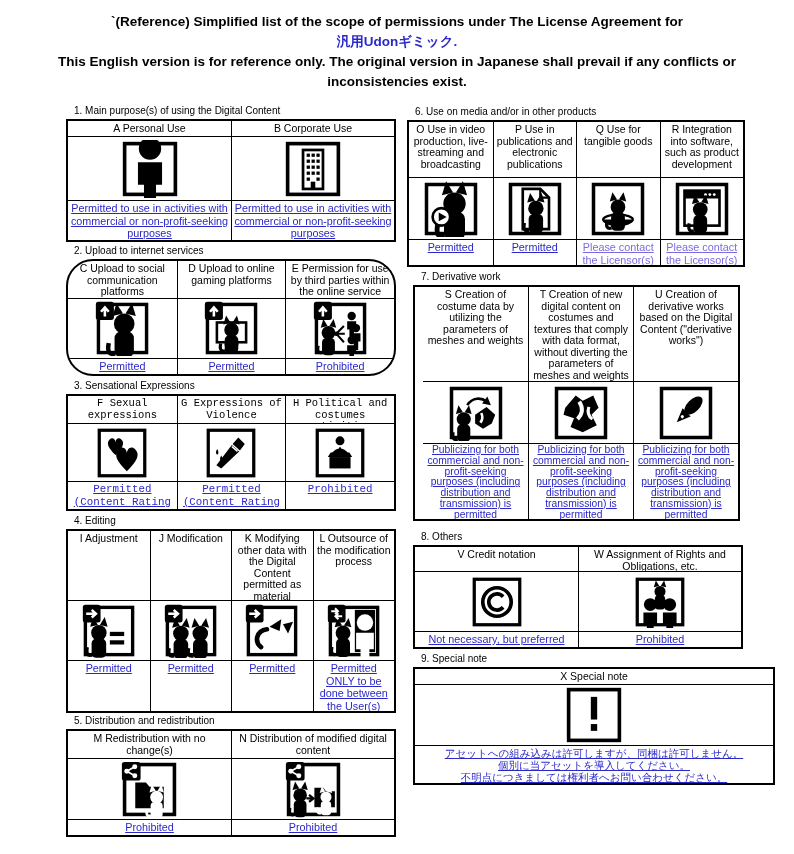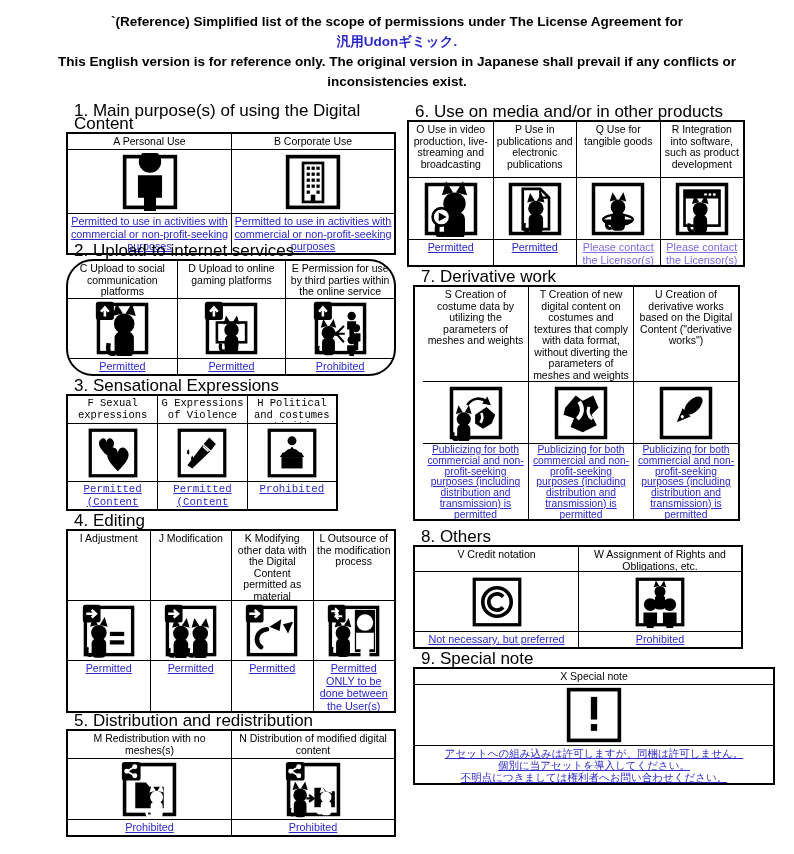--- a/index.html
+++ b/index.html
@@ -4,34 +4,34 @@
 <style>
   html,body{margin:0;padding:0;}
   body{
     width:794px;height:854px;position:relative;background:#fff;
     font-family:"Liberation Sans",sans-serif;color:#000;overflow:hidden;
   }
   .title-block{position:absolute;top:12px;left:47px;width:700px;text-align:center;
     font-weight:bold;font-size:13.5px;line-height:20px;}
   .title-line2{color:#2b28c8;}
   .section{position:absolute;}
-  .sec-heading{font-size:17px;line-height:13px;margin:0 0 2px 8px;text-align:left;}
+  .sec-heading{font-size:10px;line-height:13px;margin:0 0 2px 8px;text-align:left;}
   .sec-table{display:grid;border:2px solid #000;background:#fff;}
   .cell{box-sizing:border-box;overflow:hidden;}
   .bl{border-left:1px solid #000;}
   .bt{border-top:1px solid #000;}
   .hdr-cell{font-size:10.5px;line-height:11.5px;text-align:center;padding:2px 3px 0 3px;}
   .icon-cell{display:flex;align-items:center;justify-content:center;}
   .status-cell{font-size:10.8px;line-height:12.5px;text-align:center;padding:1px 2px 0 2px;
     color:#2b28c8;text-decoration:underline;white-space:pre-line;}
   .icon-wrap{display:inline-flex;}
   
   #s1{left:66px;top:104px;width:330px;} #s1 .sec-table{grid-template-rows:15px 64px 40px;} #s1 .icon-cell svg{width:58px;height:58px;}
   #s2{left:66px;top:244px;width:330px;} #s2 .sec-table{grid-template-rows:37px 60px 16px;} #s2 .icon-cell svg{width:55px;height:55px;}
-  #s3{left:66px;top:379px;width:272px;} #s3 .sec-table{grid-template-rows:27px 58px 28px;font-family:Liberation Mono, monospace;} #s3 .icon-cell svg{width:52px;height:52px;}
+  #s3{left:66px;top:379px;width:330px;} #s3 .sec-table{grid-template-rows:27px 58px 28px;font-family:Liberation Mono, monospace;} #s3 .icon-cell svg{width:52px;height:52px;}
   #s4{left:66px;top:514px;width:330px;} #s4 .sec-table{grid-template-rows:69px 60px 51px;} #s4 .icon-cell svg{width:54px;height:54px;}
   #s5{left:66px;top:714px;width:330px;} #s5 .sec-table{grid-template-rows:27px 61px 16px;} #s5 .icon-cell svg{width:57px;height:57px;}
   #s6{left:407px;top:105px;width:338px;} #s6 .sec-table{grid-template-rows:55px 62px 26px;} #s6 .icon-cell svg{width:56px;height:56px;}
   #s7{left:413px;top:270px;width:327px;} #s7 .sec-table{grid-template-rows:94px 62px 76px;} #s7 .icon-cell svg{width:56px;height:56px;}
   #s7 .status-cell{font-size:10.3px;line-height:10.8px;}
   #s8{left:413px;top:530px;width:330px;} #s8 .sec-table{grid-template-rows:24px 60px 16px;} #s8 .icon-cell svg{width:52px;height:52px;}
   #s9{left:413px;top:652px;width:362px;} #s9 .sec-table{grid-template-rows:15px 61px 38px;} #s9 .icon-cell svg{width:58px;height:58px;}
   #s9 .status-cell{font-size:10.5px;line-height:12px;}
 </style>
 </head>
@@ -290,21 +290,21 @@
         </div>
         <div class="cell status-cell bt">Permitted</div>
         <div class="cell status-cell bt bl">Permitted</div>
         <div class="cell status-cell bt bl">Permitted</div>
         <div class="cell status-cell bt bl">Permitted ONLY to be done between the User(s)</div>
       </div>
     </div>
     <div class="section" id="s5">
       <div class="sec-heading">5. Distribution and redistribution</div>
       <div class="sec-table" style="grid-template-columns: repeat(2, 1fr);">
-        <div class="cell hdr-cell">M Redistribution with no meshes(s)</div>
+        <div class="cell hdr-cell">M Redistribution with no change(s)</div>
         <div class="cell hdr-cell bl">N Distribution of modified digital content</div>
         <div class="cell icon-cell bt">
           <span class="icon-wrap">
             <svg viewBox="0 0 64 64" xmlns="http://www.w3.org/2000/svg">
               <rect x="4" y="4" width="56" height="56" fill="#fff" stroke="#000" stroke-width="4"></rect>
               <path d="M16 24 h12 l4 5 h16 v24 h-32 z" fill="#000"></path>
               <g transform="translate(40 47) scale(0.9)">
                 <polygon points="-9,-13 -6,-23 -1,-15" fill="#fff"></polygon>
                 <polygon points="1,-15 6,-23 9,-13" fill="#fff"></polygon>
                 <circle cx="0" cy="-7" r="8" fill="#fff"></circle>

